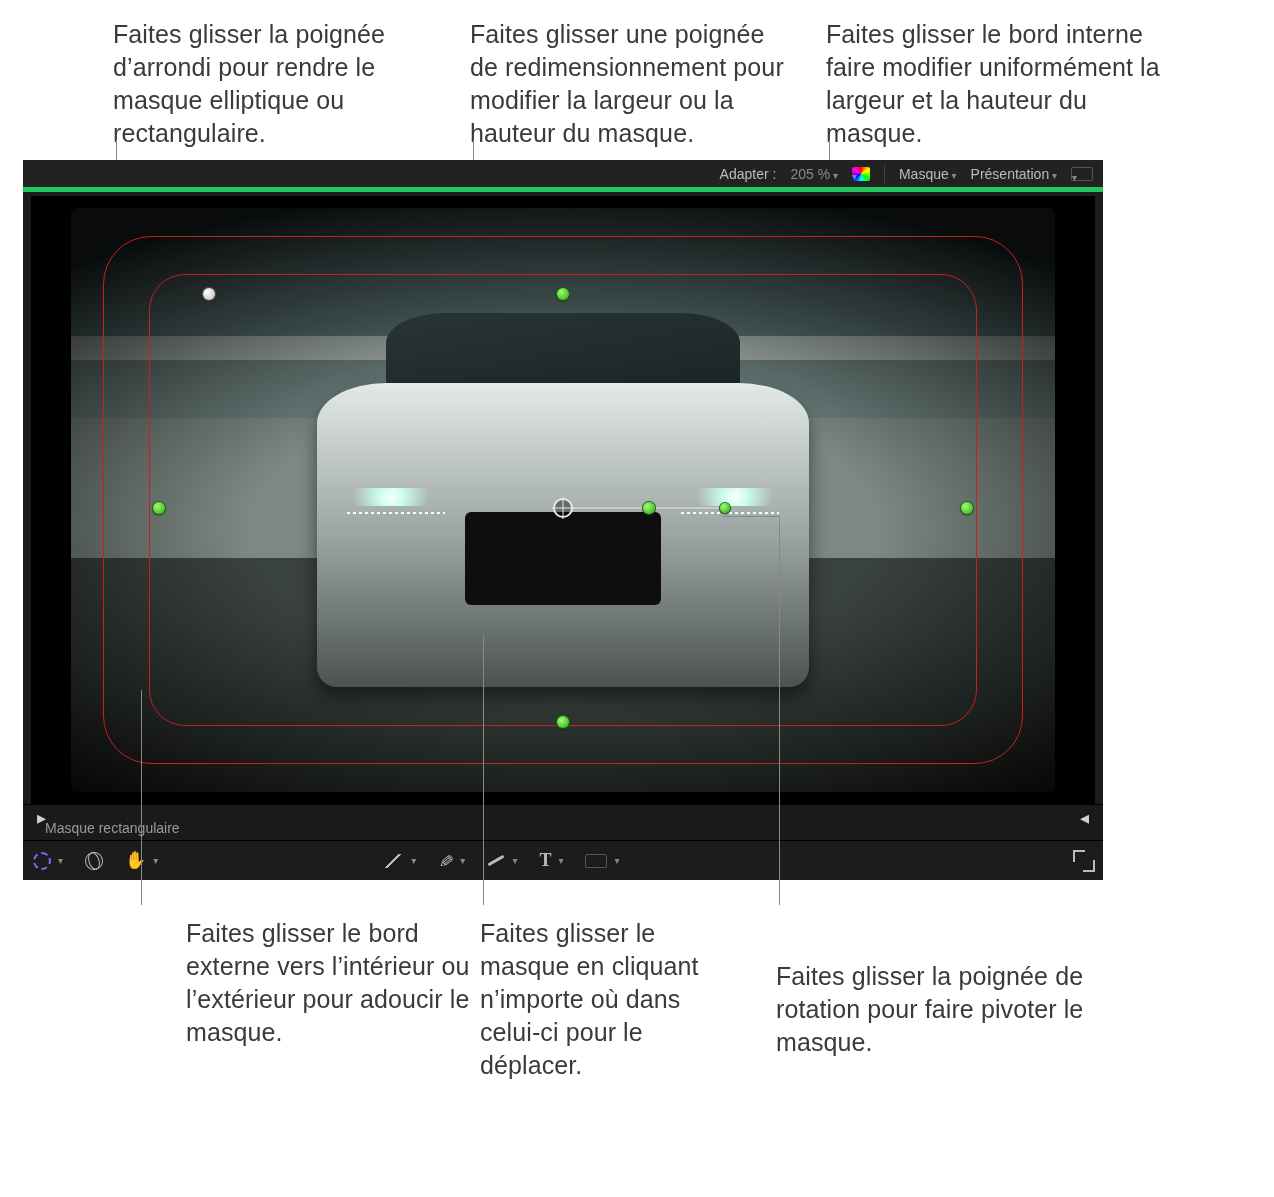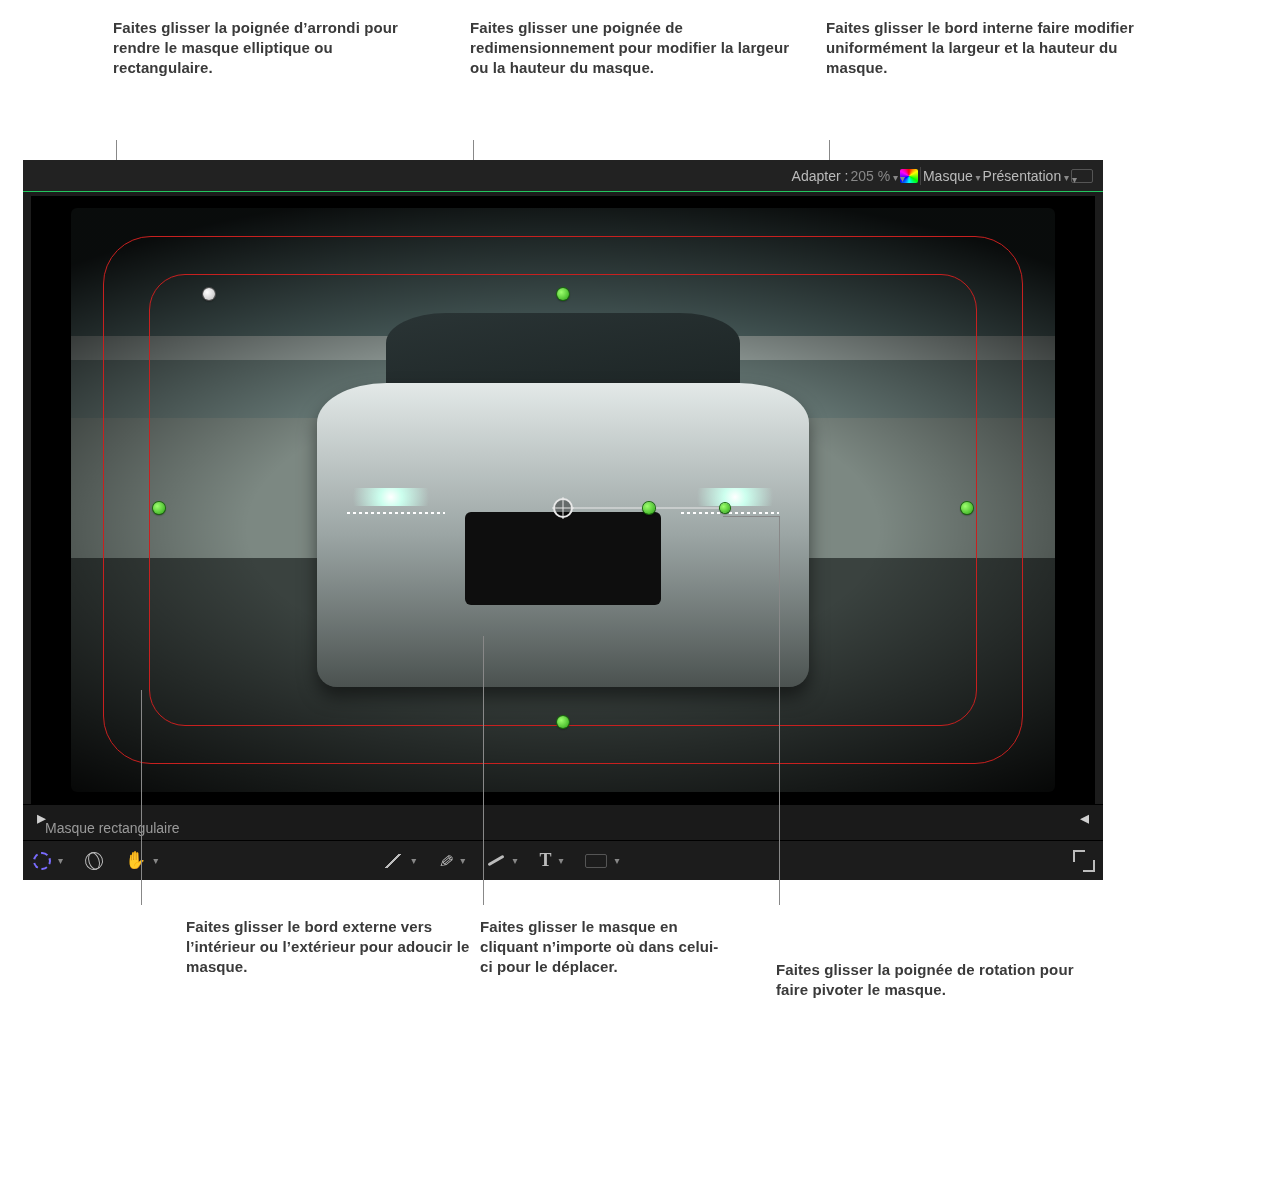--- a/index.html
+++ b/index.html
@@ -8,25 +8,24 @@
     background: #fff;
     width: 1274px;
     height: 1197px;
     position: relative;
     color: #333;
   }
 
   
   .callout {
     position: absolute;
-    font-size: 15px;
+    font-size: 25px;
     line-height: 1.32;
     color: #3a3a3a;
     letter-spacing: 0.1px;
-    font-weight: bold;
   }
 
   .lead-line-top {
     position: absolute;
     width: 1px;
     background: #888;
   }
   .lead-pointer {
     position: absolute;
     height: 1px;
@@ -45,25 +44,25 @@
     overflow: visible;
   }
 
   .topbar {
     position: absolute;
     top: 0; left: 0; right: 0; height: 32px;
     background: #222;
     display: flex;
     align-items: center;
     justify-content: flex-end;
-    gap: 2px;
+    gap: 14px;
     padding: 12px 10px;
     font-size: 14px;
     color: #bbb;
-    border-bottom: 1px solid #22c55e;
+    border-bottom: 5px solid #22c55e;
   }
   .topbar .lbl { color: #bbb; }
   .topbar .val { color: #888; }
   .topbar .chev::after { content: " \25BE"; color: #888; font-size: 10px; }
   .topbar .sep { width: 1px; height: 18px; background: #444; }
   .hue-swatch {
     width: 18px; height: 14px;
     background: conic-gradient(red, yellow, lime, cyan, blue, magenta, red);
     border-radius: 2px;
   }

